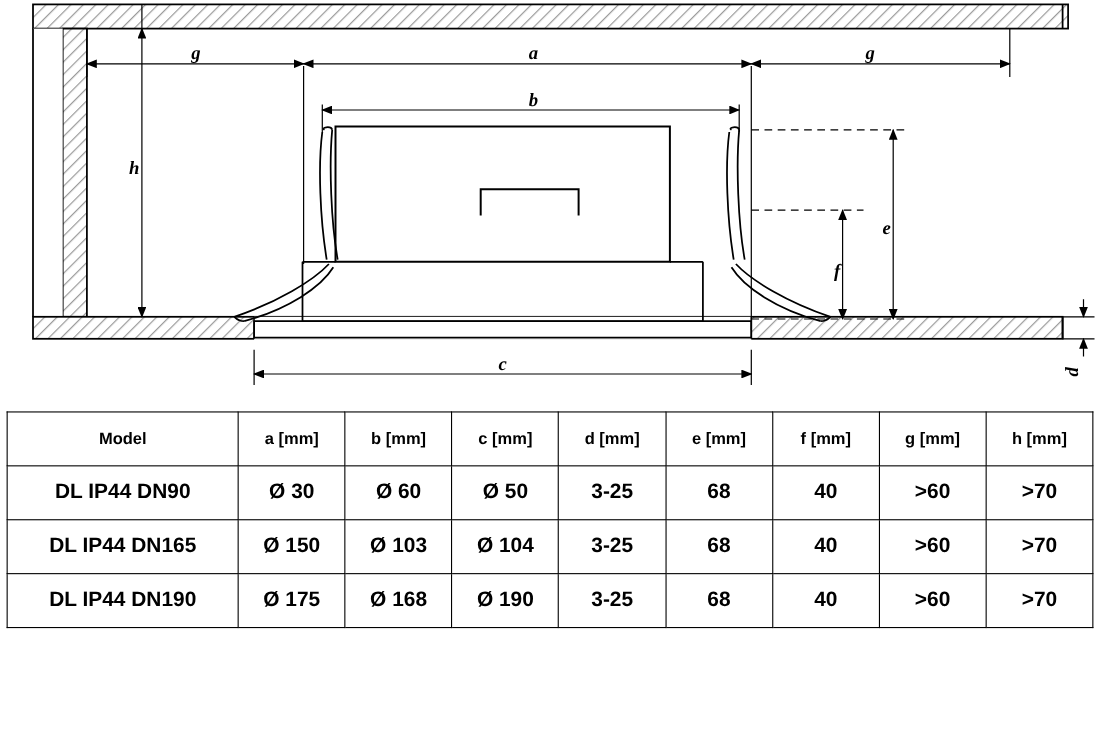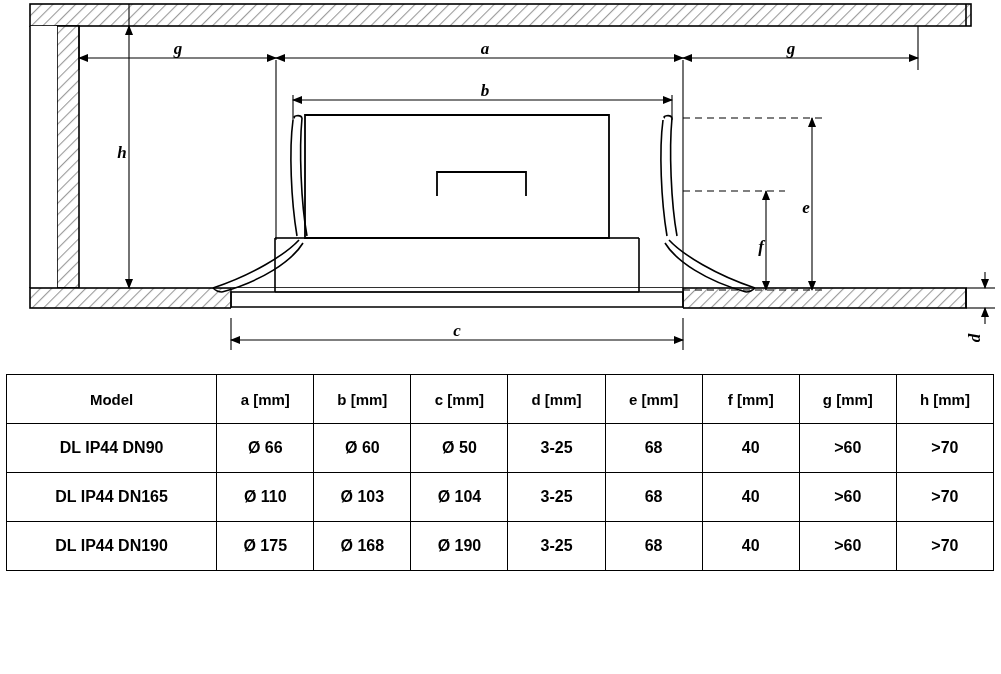--- a/index.html
+++ b/index.html
@@ -35,21 +35,21 @@
   }
   table.spec {
     border-collapse: collapse;
     width: 988px;
     table-layout: fixed;
   }
   table.spec th, table.spec td {
     border: 1px solid #000000;
     text-align: center;
     vertical-align: middle;
-    font-size: 16px;
+    font-size: 19px;
     font-weight: bold;
     height: 48px;
     padding: 0;
   }
   table.spec th {
     font-size: 15px;
   }
   table.spec col.model { width: 210px; }
   table.spec col.dim { width: 97px; }
   .lbl-i {
@@ -202,32 +202,32 @@
           <th>d [mm]</th>
           <th>e [mm]</th>
           <th>f [mm]</th>
           <th>g [mm]</th>
           <th>h [mm]</th>
         </tr>
       </thead>
       <tbody>
         <tr>
           <td>DL IP44 DN90</td>
-          <td>Ø 66</td>
+          <td>Ø 30</td>
           <td>Ø 60</td>
           <td>Ø 50</td>
           <td>3-25</td>
           <td>68</td>
           <td>40</td>
           <td>&gt;60</td>
           <td>&gt;70</td>
         </tr>
         <tr>
           <td>DL IP44 DN165</td>
-          <td>Ø 110</td>
+          <td>Ø 150</td>
           <td>Ø 103</td>
           <td>Ø 104</td>
           <td>3-25</td>
           <td>68</td>
           <td>40</td>
           <td>&gt;60</td>
           <td>&gt;70</td>
         </tr>
         <tr>
           <td>DL IP44 DN190</td>

